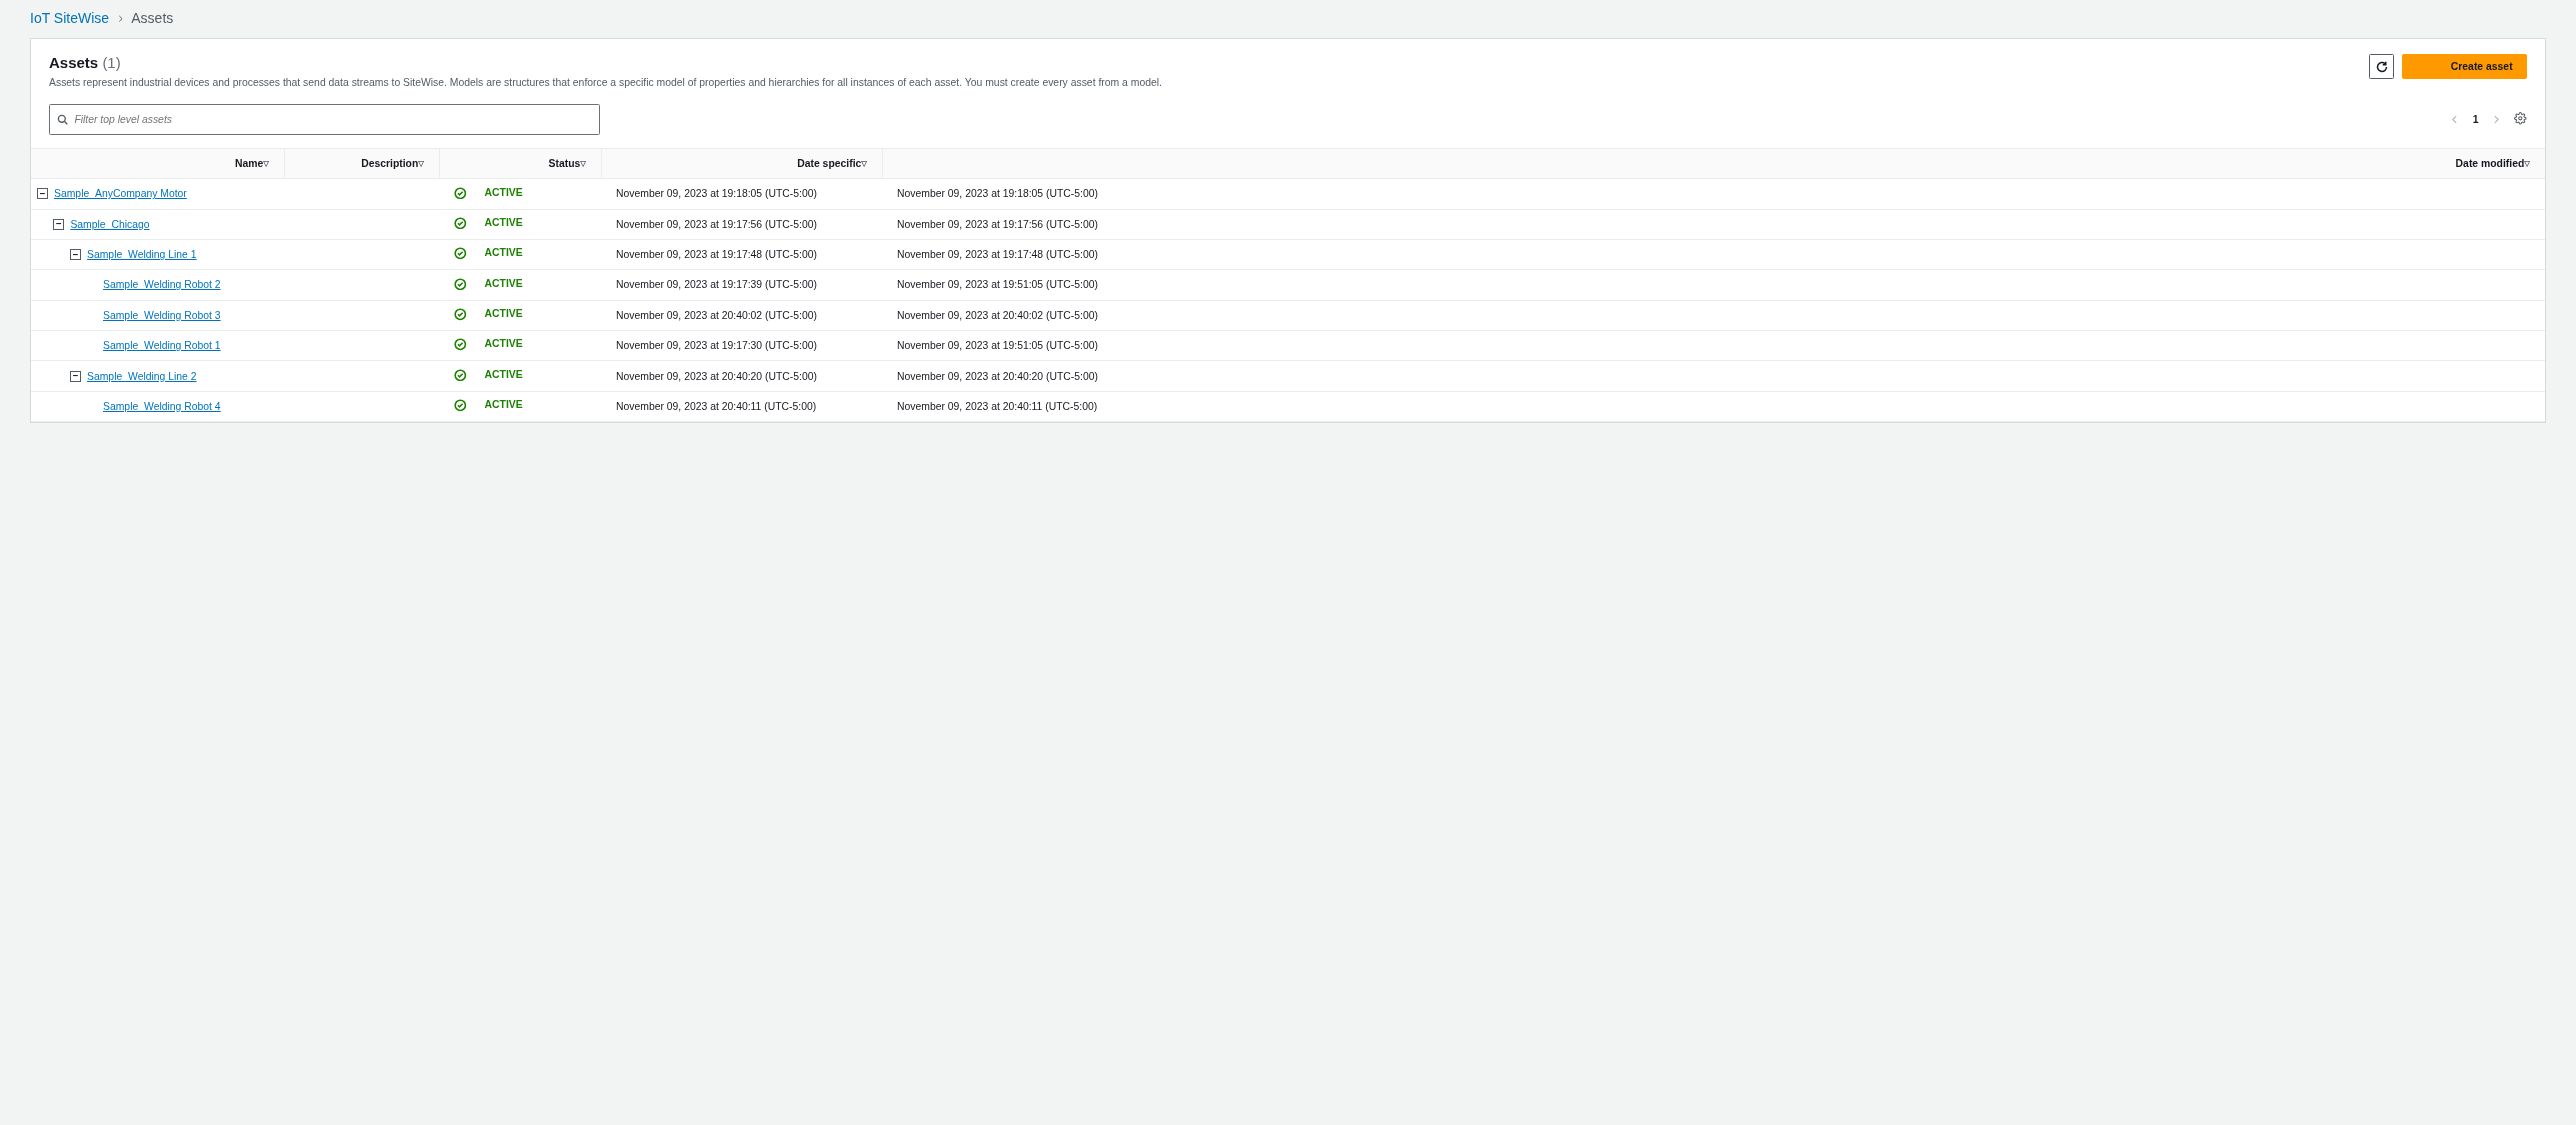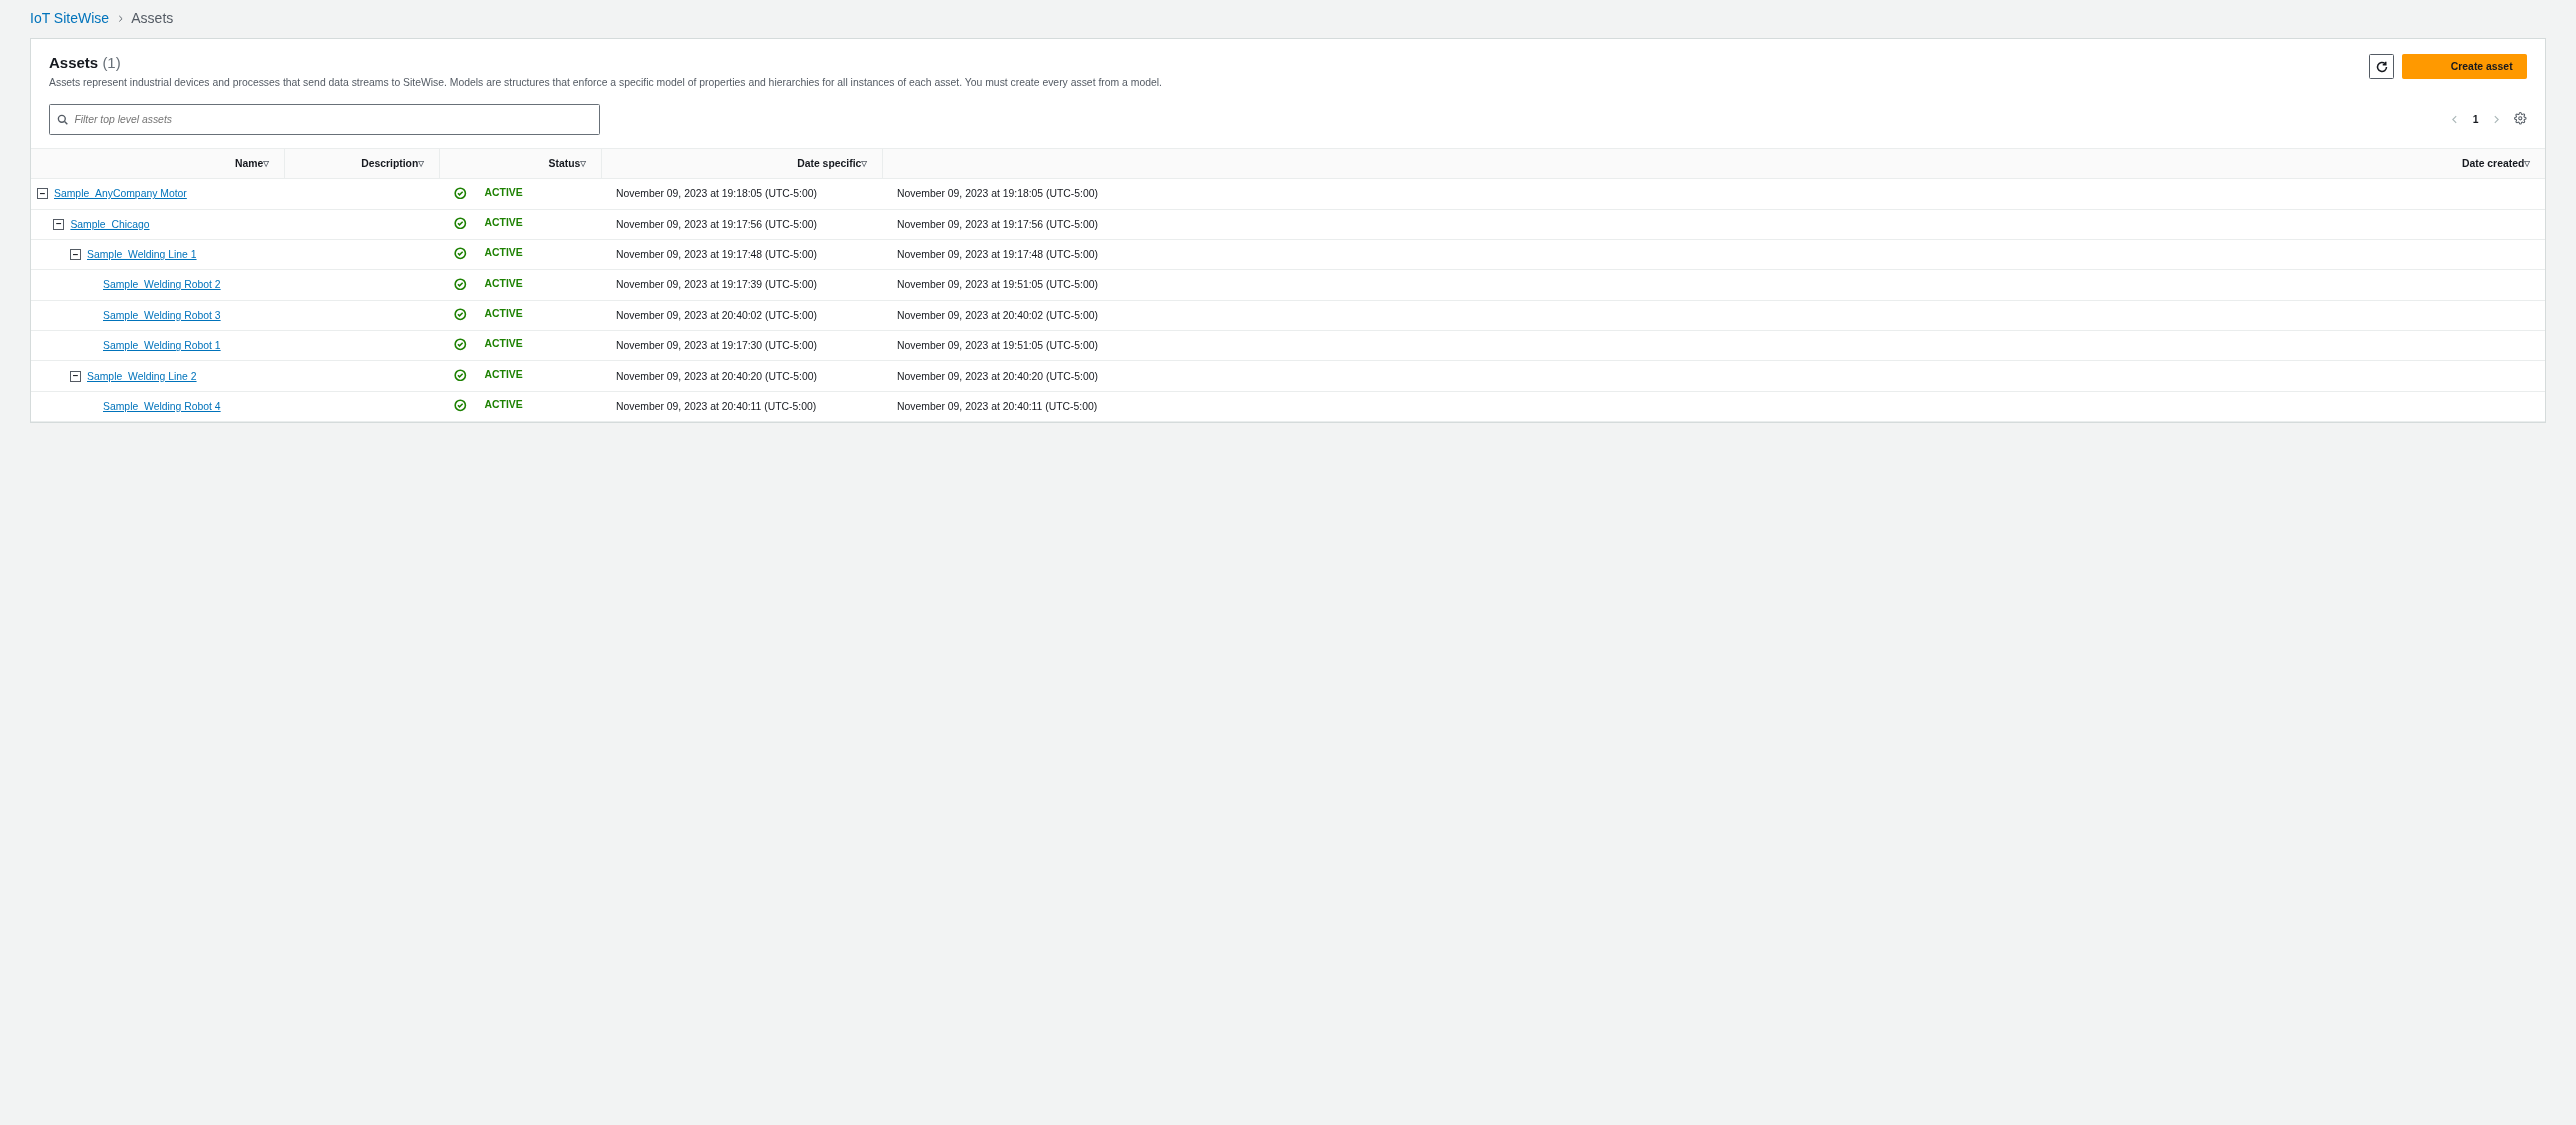--- a/index.html
+++ b/index.html
@@ -133,21 +133,21 @@
       </div>
     <div class="th col-status">
         <span>Status</span>
         <span class="drop">▽</span>
       </div>
     <div class="th col-created">
         <span>Date specific</span>
         <span class="drop">▽</span>
       </div>
     <div class="th col-modified">
-        <span>Date created</span>
+        <span>Date modified</span>
         <span class="drop">▽</span>
       </div>
   </div>
 
   <div id="table-body">
       <div class="tr">
         <div class="td col-name tree-cell">
           <span class="pad-0" style="display: flex; align-items: center;">
             <span class="tree-toggle">−</span>
             <a href="#" class="tree-link">Sample_AnyCompany Motor</a>

